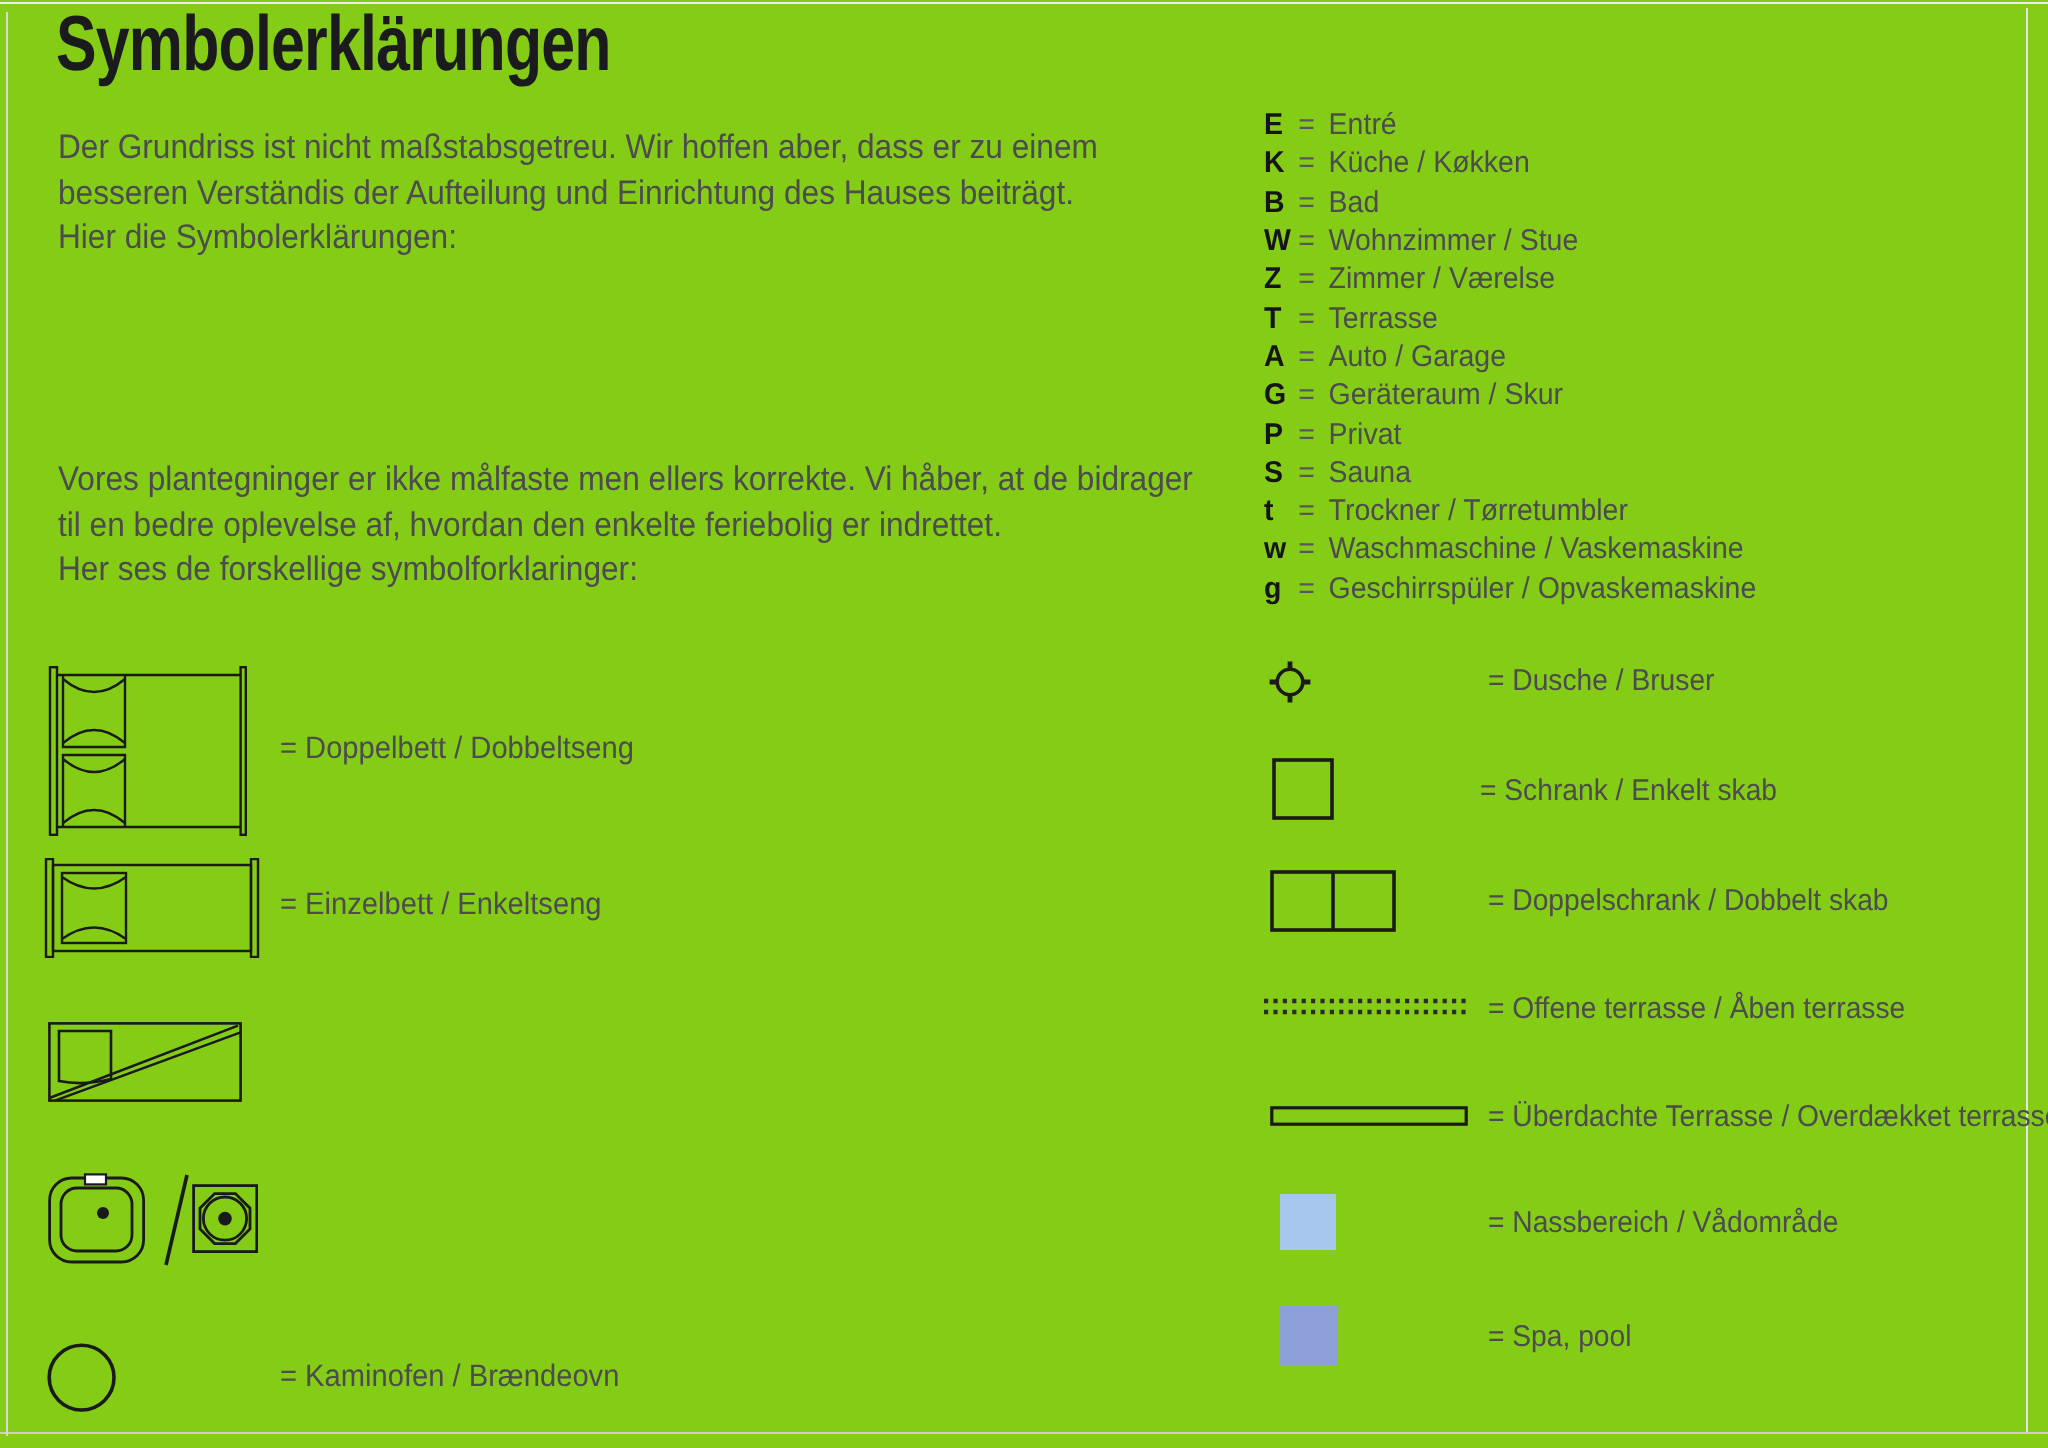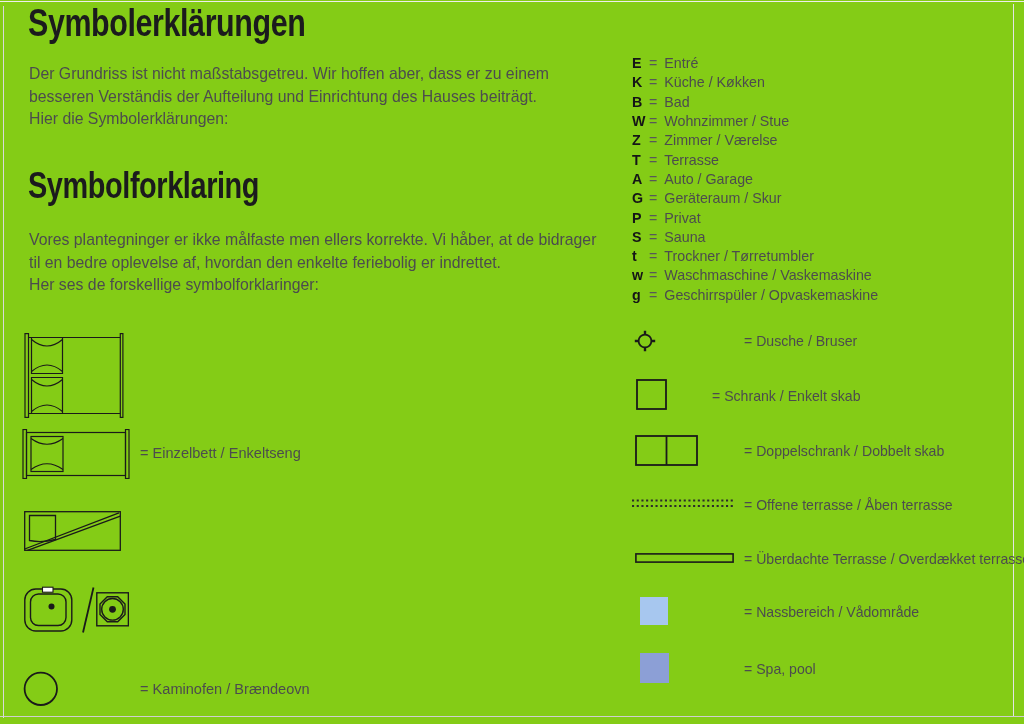--- a/index.html
+++ b/index.html
@@ -58,23 +58,20 @@
 
   <div class="abs" style="left:28px; top:2px;">
     <h1 class="cond">Symbolerklärungen</h1>
   </div>
   <div class="abs para" style="left:29px; top:63px;">
     <div>Der Grundriss ist nicht maßstabsgetreu. Wir hoffen aber, dass er zu einem</div>
     <div>besseren Verständis der Aufteilung und Einrichtung des Hauses beiträgt.</div>
     <div>Hier die Symbolerklärungen:</div>
   </div>
 
-  <div class="abs" style="left:28px; top:166px;">
-    <h1 class="cond" style="font-size:37px;">Symbolforklaring</h1>
-  </div>
   <div class="abs para" style="left:29px; top:229px;">
     <div>Vores plantegninger er ikke målfaste men ellers korrekte. Vi håber, at de bidrager</div>
     <div>til en bedre oplevelse af, hvordan den enkelte feriebolig er indrettet.</div>
     <div>Her ses de forskellige symbolforklaringer:</div>
   </div>
 
   <div class="abs abbrev-list" style="left:632px; top:53px;">
     <div class="abbrev-row">
       <span class="abbrev-letter">E</span>
       <span class="abbrev-eq">=</span>
@@ -145,20 +142,23 @@
   <div class="abs" style="left:24px; top:333px;">
     <svg width="102" height="85" viewBox="0 0 102 85" fill="none" stroke="#1a1a1a" stroke-width="1.2">
       <rect x="1" y="0.6" width="3.5" height="83.8"></rect>
       <rect x="96.3" y="0.6" width="2.6" height="83.8"></rect>
       <path d="M4.5 4.5 H96.3 M4.5 80.5 H96.3"></path>
       <path d="M7.5 4.5 V40.5 H38.5 V4.5"></path>
       <path d="M7.5 6.5 Q23 19.5 38.5 6.5 M7.5 38.5 Q23 25.5 38.5 38.5"></path>
       <path d="M7.5 80.5 V44.5 H38.5 V80.5"></path>
       <path d="M7.5 46.5 Q23 59.5 38.5 46.5 M7.5 78.5 Q23 65.5 38.5 78.5"></path>
     </svg>
+  </div>
+  <div class="abs" style="left:140px; top:366px;">
+    <span class="sym-label">= Doppelbett / Dobbeltseng</span>
   </div>
 
   <div class="abs" style="left:22px; top:429px;">
     <svg width="108" height="50" viewBox="0 0 108 50" fill="none" stroke="#1a1a1a" stroke-width="1.2">
       <rect x="1" y="0.5" width="3.5" height="49"></rect>
       <rect x="103.5" y="0.5" width="3.5" height="49"></rect>
       <rect x="4.5" y="3.5" width="99" height="43"></rect>
       <rect x="9" y="7.5" width="32" height="35"></rect>
       <path d="M9 9.5 Q25 21 41 9.5 M9 40.5 Q25 29 41 40.5"></path>
     </svg>
@@ -206,21 +206,21 @@
   </div>
   <div class="abs" style="left:744px; top:332px;">
     <span class="sym-label sm">= Dusche / Bruser</span>
   </div>
 
   <div class="abs" style="left:636px; top:379px;">
     <svg width="31" height="31" viewBox="0 0 31 31" fill="none" stroke="#1a1a1a" stroke-width="1.8">
       <rect x="1" y="1" width="29" height="29"></rect>
     </svg>
   </div>
-  <div class="abs" style="left:712px; top:387px;">
+  <div class="abs" style="left:740px; top:387px;">
     <span class="sym-label sm">= Schrank / Enkelt skab</span>
   </div>
 
   <div class="abs" style="left:635px; top:435px;">
     <svg width="63" height="31" viewBox="0 0 63 31" fill="none" stroke="#1a1a1a" stroke-width="1.8">
       <rect x="1" y="1" width="61" height="29"></rect>
       <path d="M31.5 1 V30"></path>
     </svg>
   </div>
   <div class="abs" style="left:744px; top:442px;">

